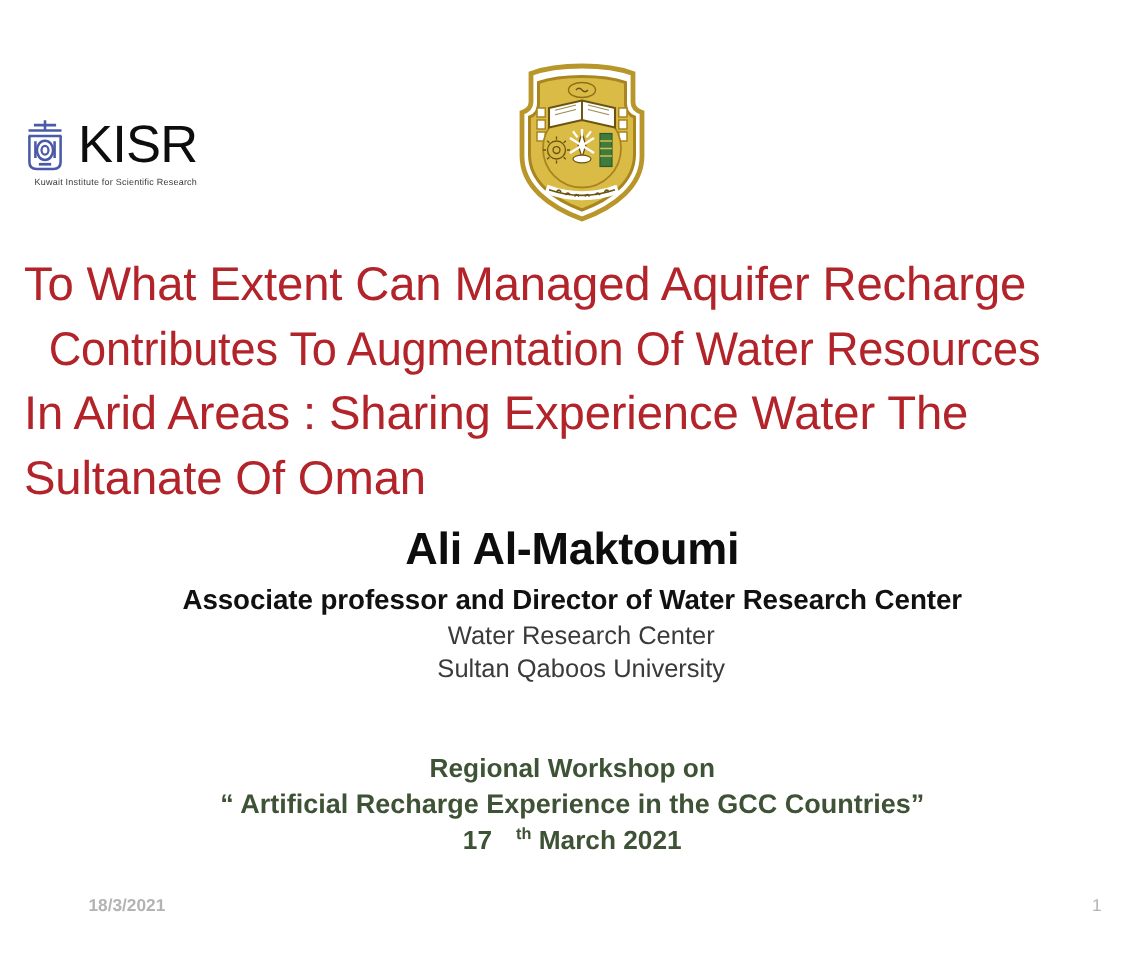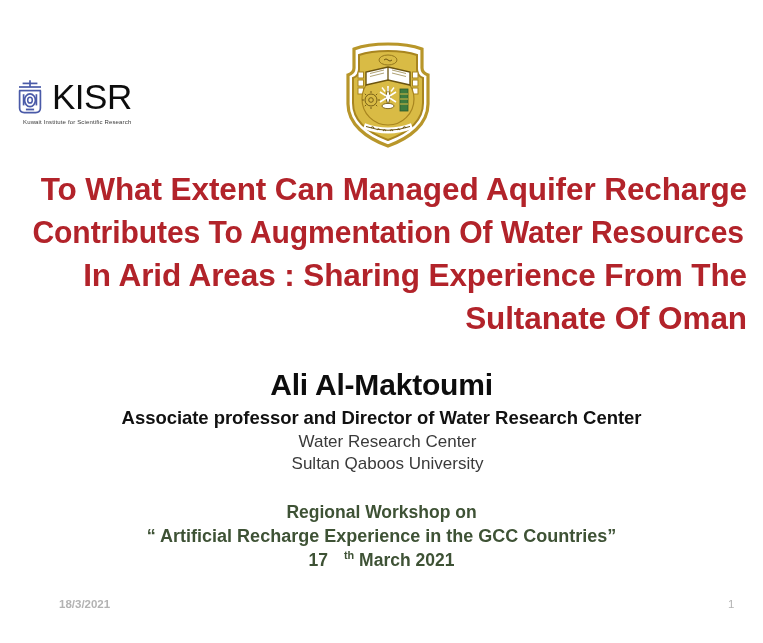--- a/index.html
+++ b/index.html
@@ -65,42 +65,42 @@
     width: 88px;
     height: 106px;
   }
 
   
   #slide-title {
     position: absolute;
     left: 16px;
     top: 152px;
     width: 731px;
-    text-align: right;
+    text-align: left;
     font-family: "Liberation Sans", sans-serif;
-    font-weight: bold;
+    font-weight: normal;
     font-size: 31.5px;
     line-height: 43px;
     color: #B2232A;
     letter-spacing: -0.1px;
   }
   #slide-title .tline {
     display: block;
     white-space: nowrap;
   }
   #slide-title .tline.squeeze {
     transform: scaleX(0.955);
     transform-origin: center;
   }
 
   
   #author-block {
     position: absolute;
     left: 0;
-    top: 350px;
+    top: 332px;
     width: 763px;
     text-align: center;
     color: #0d0d0d;
   }
   #author-name {
     font-size: 30px;
     font-weight: bold;
     line-height: 38px;
     letter-spacing: -0.2px;
   }
@@ -280,21 +280,21 @@
         <path d="M46 89 q1.5-2.5 3 0"></path>
         <path d="M53 88 q1.5-2.5 3 0"></path>
         <path d="M59 86 q1.5-2.5 3 0"></path>
       </g>
     </svg>
   </span>
 
   <div id="slide-title">
     <span class="tline">To What Extent Can Managed Aquifer Recharge</span>
     <span class="tline squeeze">Contributes To Augmentation Of Water Resources</span>
-    <span class="tline">In Arid Areas : Sharing Experience From The</span>
+    <span class="tline">In Arid Areas : Sharing Experience Water The</span>
     <span class="tline">Sultanate Of Oman</span>
   </div>
 
   <div id="author-block">
     <div id="author-name">Ali Al-Maktoumi</div>
     <div id="author-role">Associate professor and Director of Water Research Center</div>
     <div id="author-affil-1">Water Research Center</div>
     <div id="author-affil-2">Sultan Qaboos University</div>
   </div>
 

